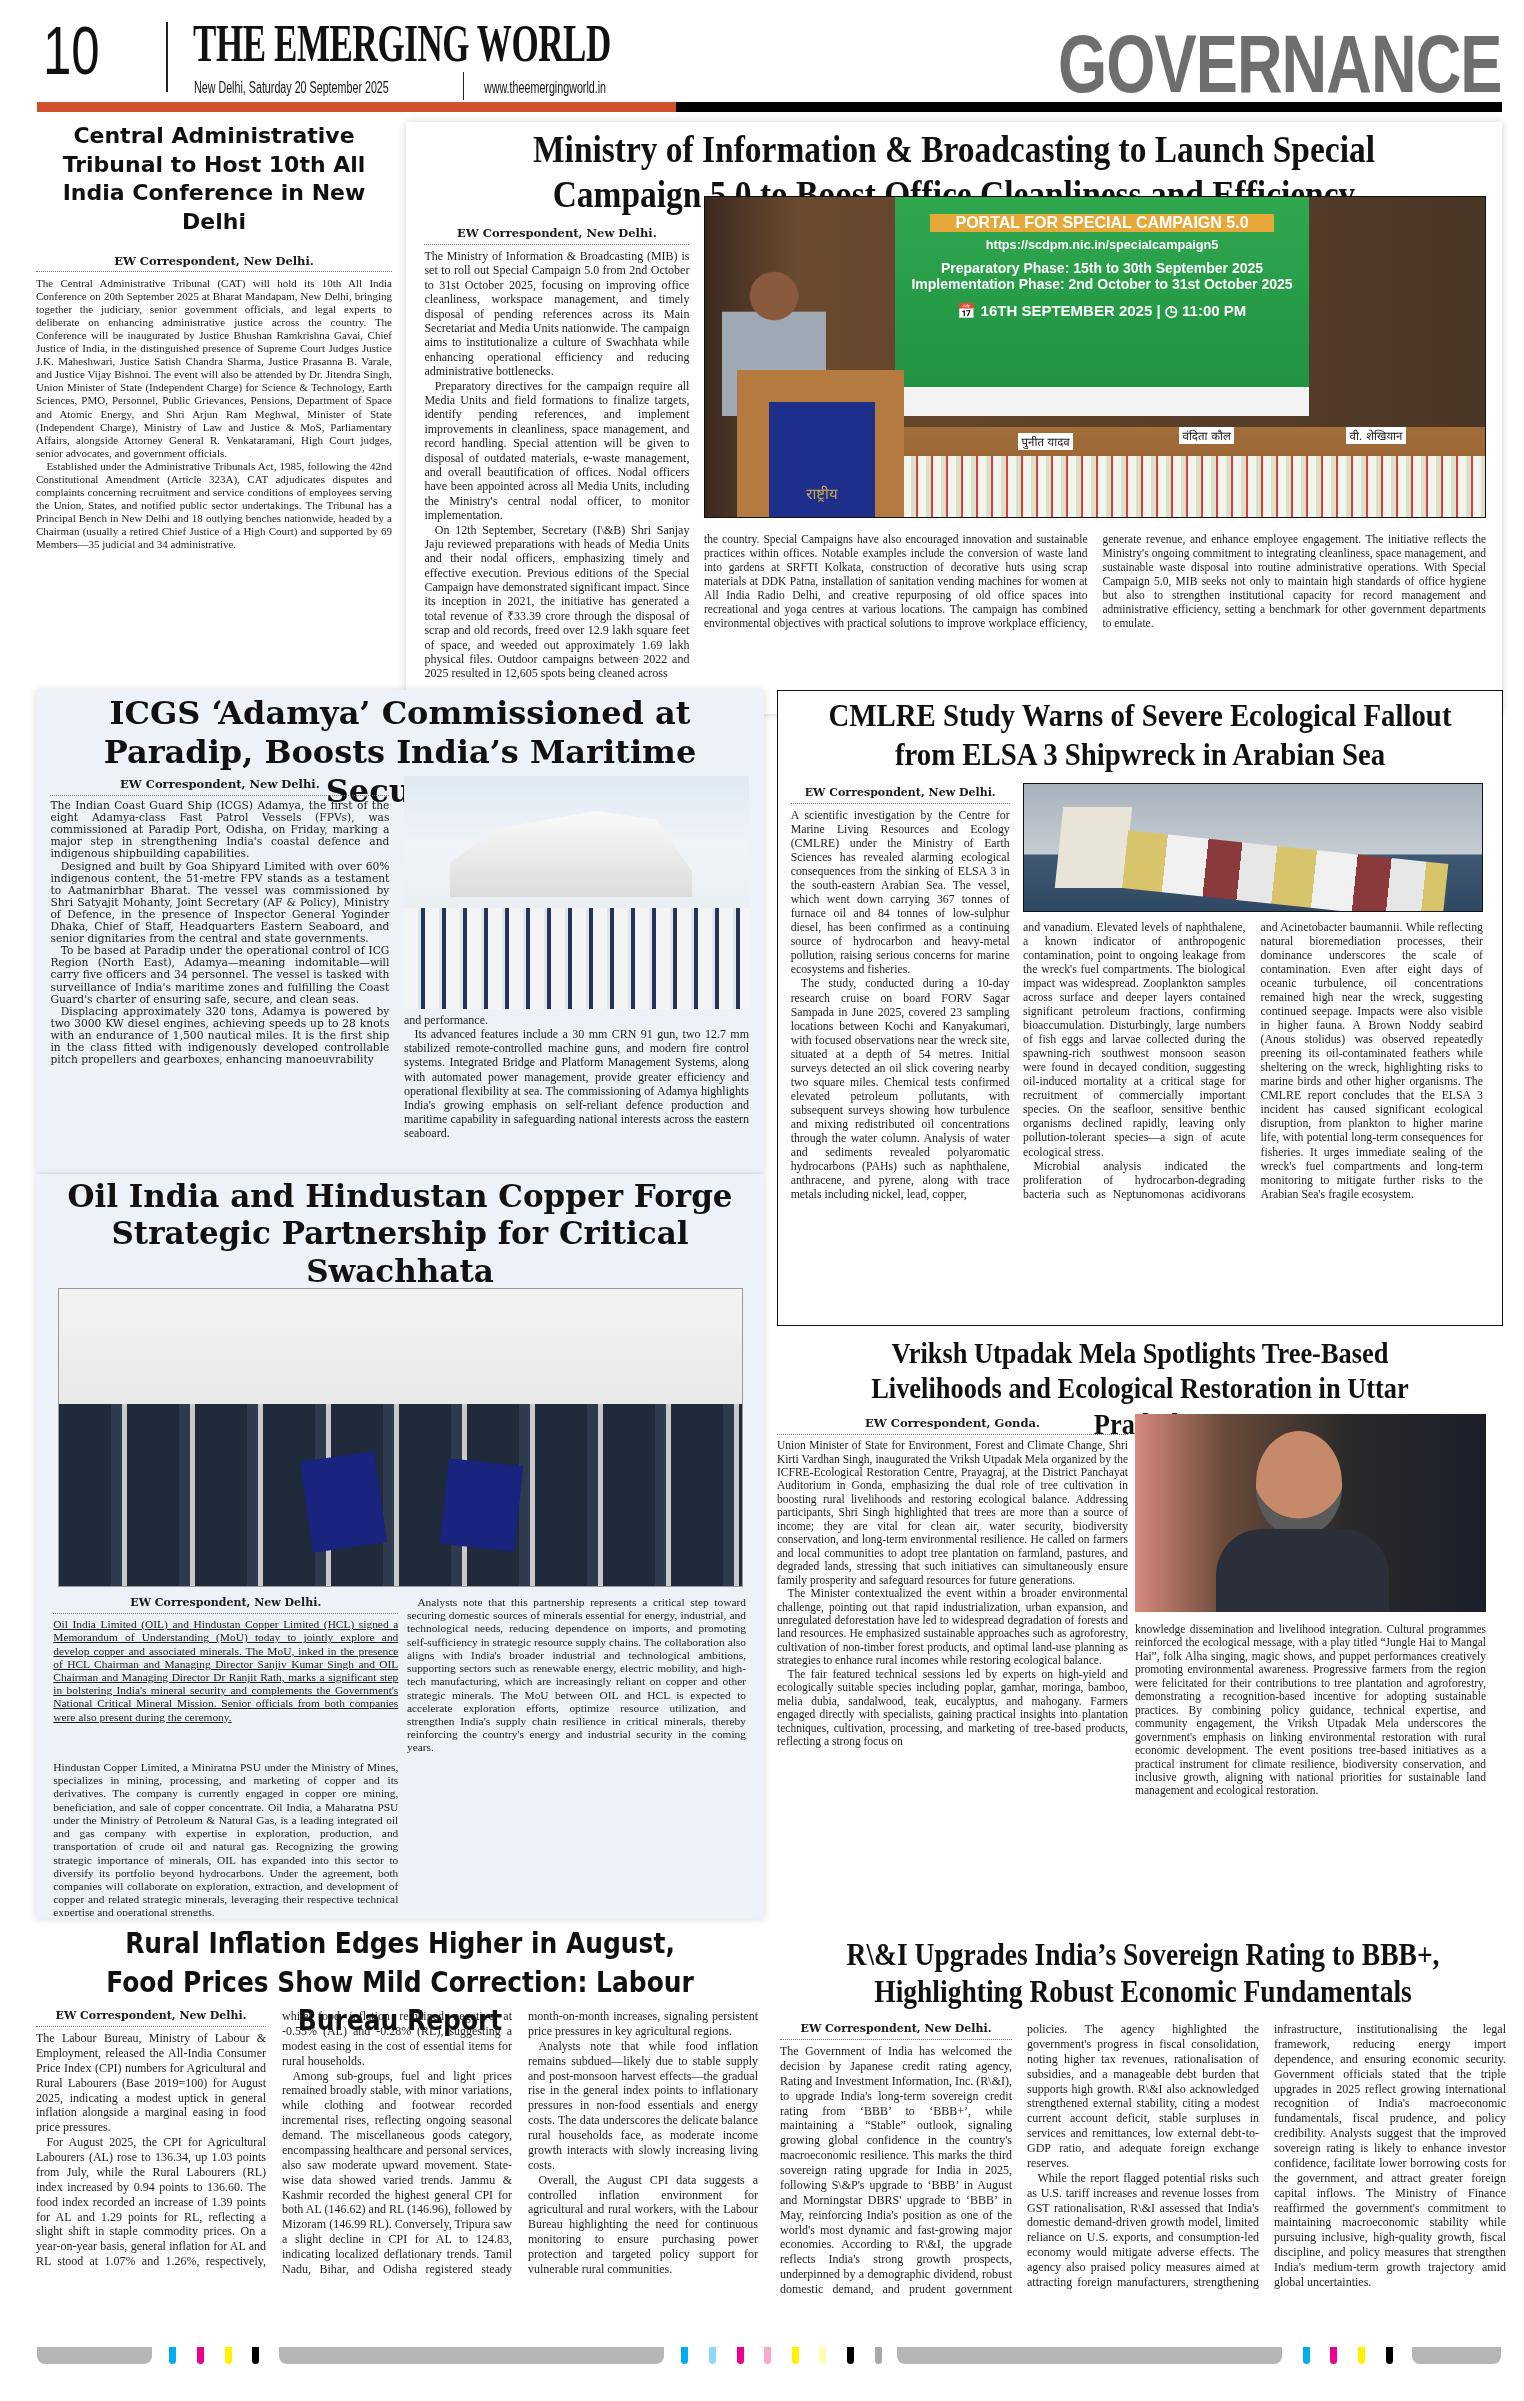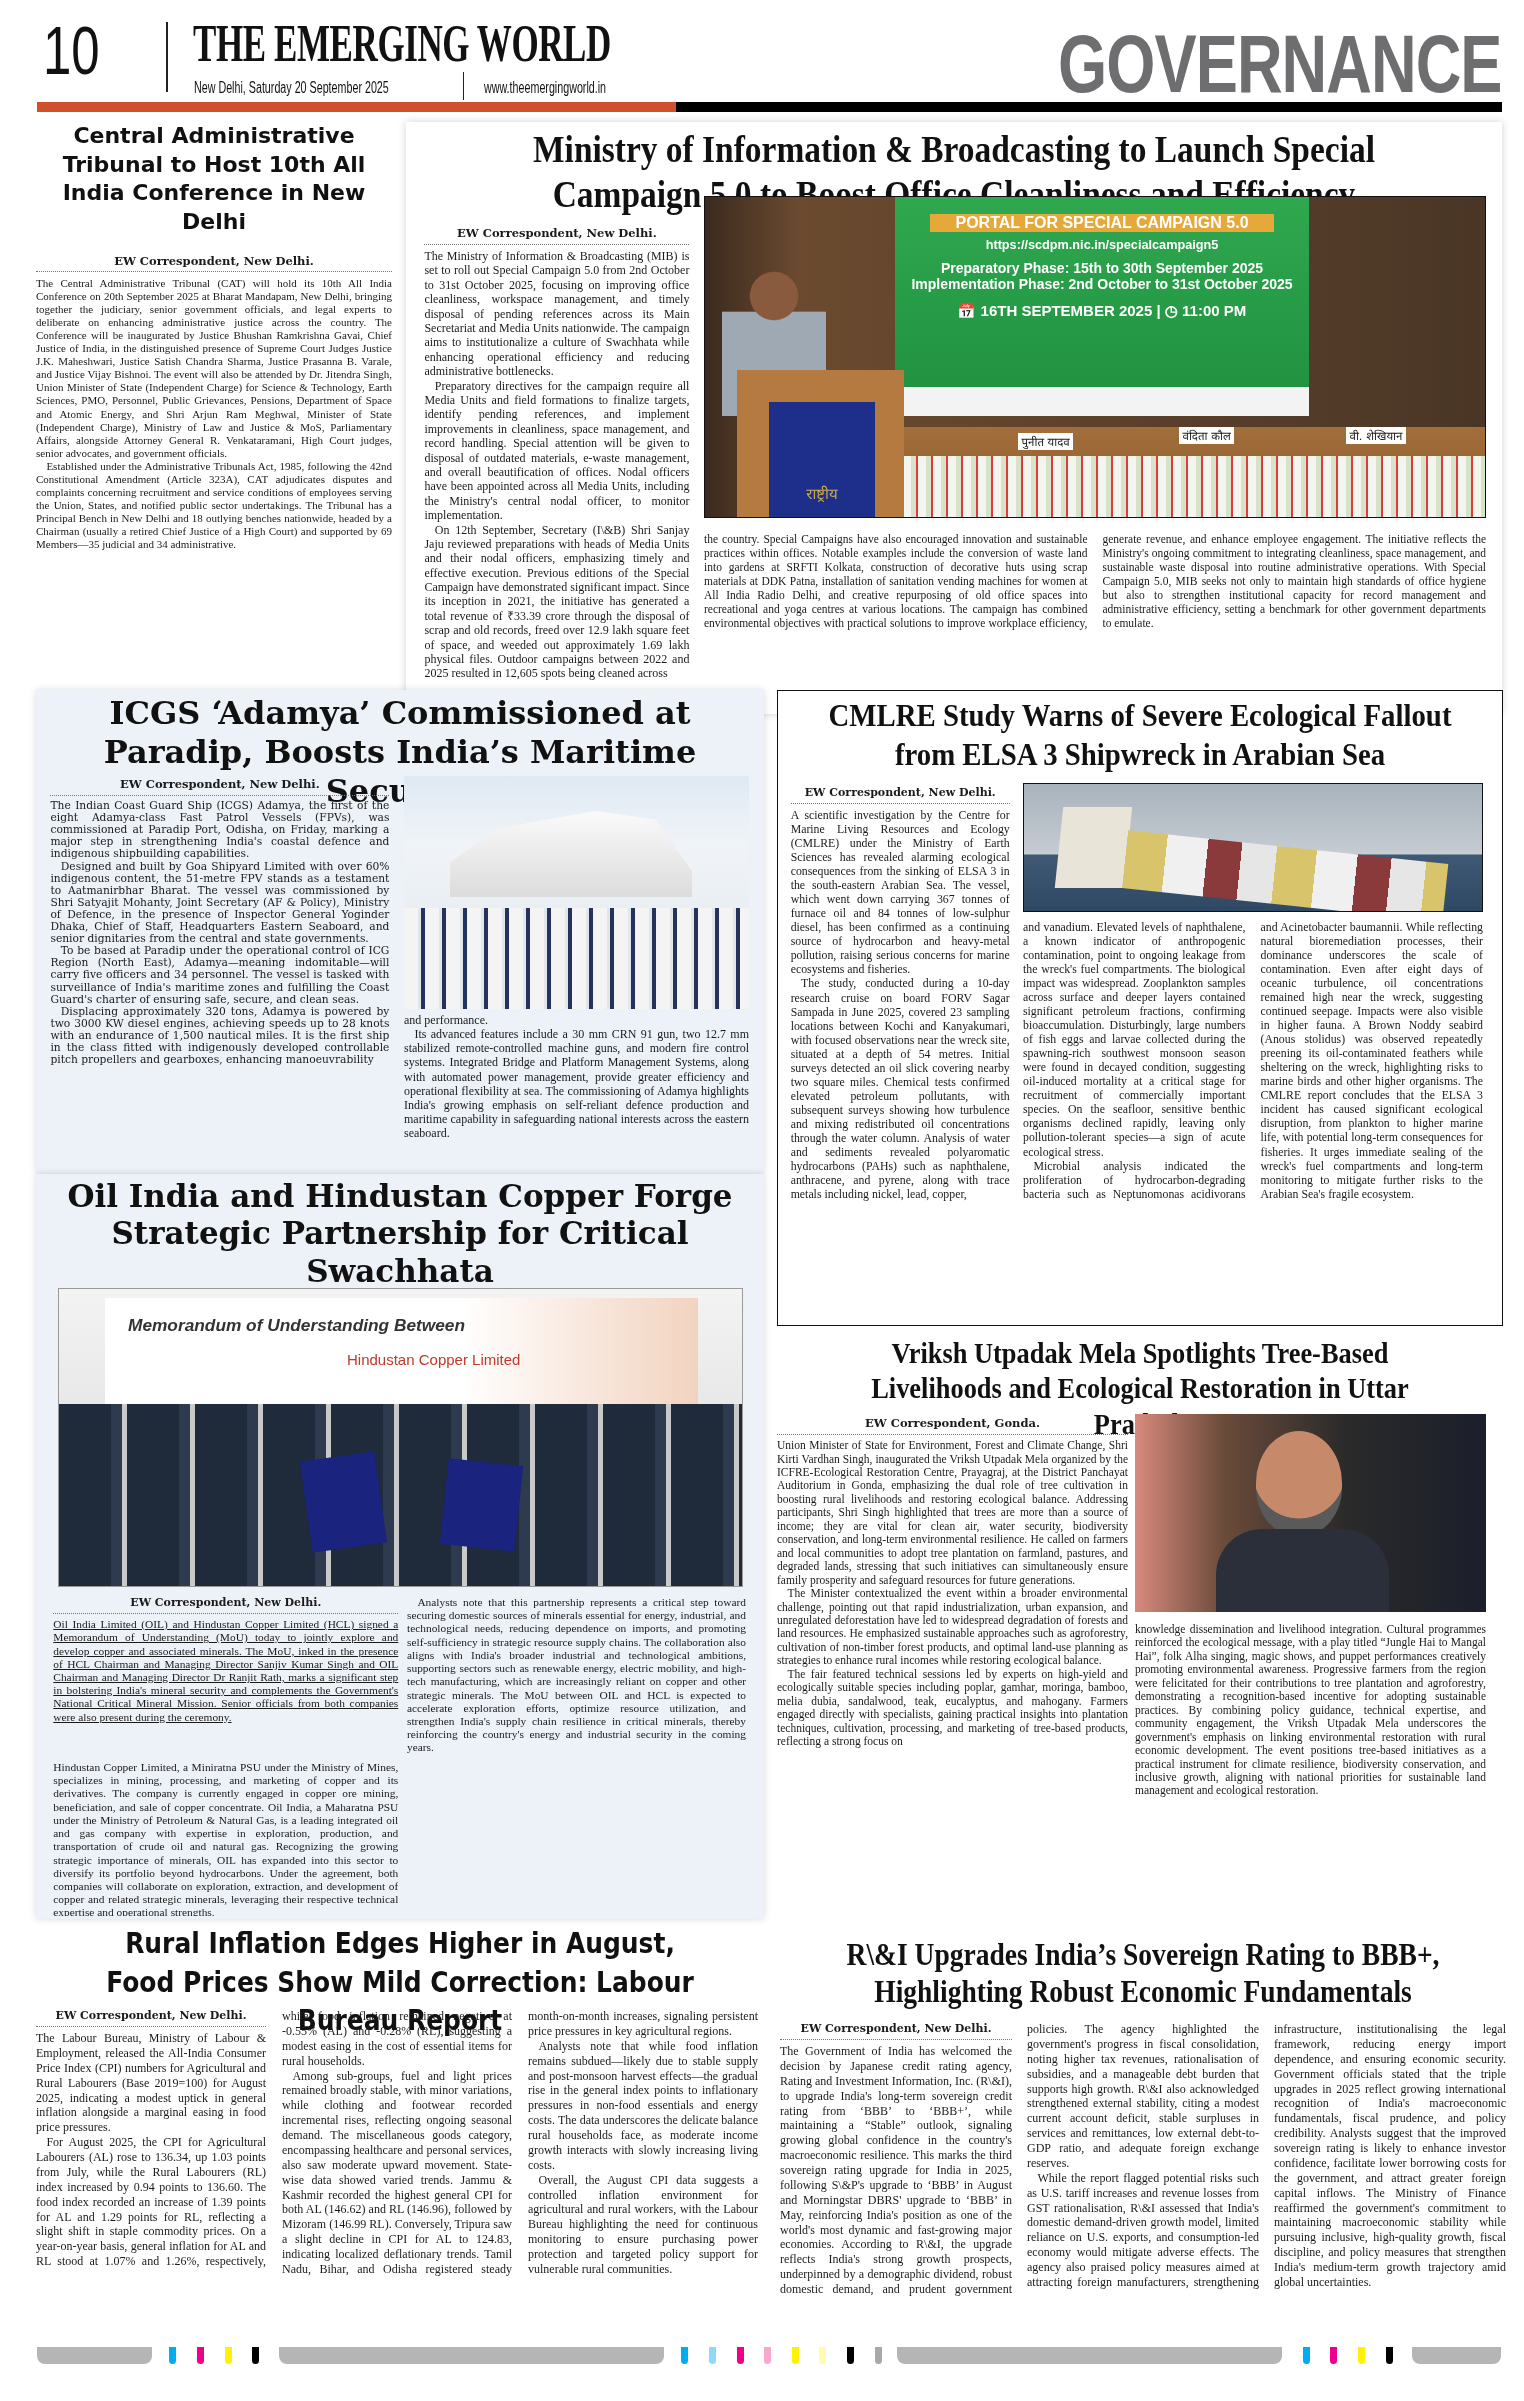--- a/index.html
+++ b/index.html
@@ -135,24 +135,20 @@
   </div>
   <div class="abs body-text" style="left:245px; top:229px; width:460px; column-count:2; column-gap:15px; font-size:11.8px; line-height:1.19;">
     <p style="text-indent:0;">and vanadium. Elevated levels of naphthalene, a known indicator of anthropogenic contamination, point to ongoing leakage from the wreck's fuel compartments. The biological impact was widespread. Zooplankton samples across surface and deeper layers contained significant petroleum fractions, confirming bioaccumulation. Disturbingly, large numbers of fish eggs and larvae collected during the spawning-rich southwest monsoon season were found in decayed condition, suggesting oil-induced mortality at a critical stage for recruitment of commercially important species. On the seafloor, sensitive benthic organisms declined rapidly, leaving only pollution-tolerant species—a sign of acute ecological stress.</p>
     <p>Microbial analysis indicated the proliferation of hydrocarbon-degrading bacteria such as Neptunomonas acidivorans and Acinetobacter baumannii. While reflecting natural bioremediation processes, their dominance underscores the scale of contamination. Even after eight days of oceanic turbulence, oil concentrations remained high near the wreck, suggesting continued seepage. Impacts were also visible in higher fauna. A Brown Noddy seabird (Anous stolidus) was observed repeatedly preening its oil-contaminated feathers while sheltering on the wreck, highlighting risks to marine birds and other higher organisms. The CMLRE report concludes that the ELSA 3 incident has caused significant ecological disruption, from plankton to higher marine life, with potential long-term consequences for fisheries. It urges immediate sealing of the wreck's fuel compartments and long-term monitoring to mitigate further risks to the Arabian Sea's fragile ecosystem.</p>
   </div>
 </div>
 
 <div class="abs box-blue" style="left:36px; top:1174px; width:728px; height:745px;">
   <h1 class="headline-cond" style="font-family:'DejaVu Serif',serif; font-size:31px; line-height:1.22; padding:3.5px 11.5px 0;">Oil India and Hindustan Copper Forge Strategic Partnership for Critical Swachhata</h1>
   <div class="abs photo" style="left:22px; top:114px; width:685px; height:299px; border:0.6px solid #999; background:linear-gradient(180deg,#f3f3f3 0%,#e8e8e8 40%,#2b2b2b 41%,#1e1e1e 100%);">
-    <div style="position:absolute; left:46px; top:8.6px; width:593px; height:109px; background:linear-gradient(90deg,#fff 0%,#ffffff 60%,#f2d3c0 100%); border-bottom:2.3px solid #d36a2f; font-family:'Liberation Sans',sans-serif; color:#333; padding:17.3px 0 0 23px;">
-      <div style="font-size:17.3px; font-weight:700; font-style:italic;">Memorandum of Understanding Between</div>
-      <div style="font-size:15px; margin-top:15px; padding-left:219px; color:#c0392b;">Hindustan Copper Limited</div>
-    </div>
     <div style="position:absolute; left:0; right:0; top:115px; height:184px; background:repeating-linear-gradient(90deg,#1f2a3a 0 52px,#2e3b4e 52px 63px,#c9c9c9 63px 68px);"></div>
     <div style="position:absolute; left:247px; top:167px; width:75px; height:92px; background:#1a237e; transform:rotate(-8deg);"></div>
     <div style="position:absolute; left:385px; top:173px; width:75px; height:86px; background:#1a237e; transform:rotate(6deg);"></div>
   </div>
   <div class="abs" style="left:17.3px; top:422px; width:345px;">
     <div class="byline" style="font-size:11px;">EW Correspondent, New Delhi.</div>
     <div class="body-text" style="font-size:11.4px; line-height:1.16;text-decoration:underline;">
       <p>Oil India Limited (OIL) and Hindustan Copper Limited (HCL) signed a Memorandum of Understanding (MoU) today to jointly explore and develop copper and associated minerals. The MoU, inked in the presence of HCL Chairman and Managing Director Sanjiv Kumar Singh and OIL Chairman and Managing Director Dr Ranjit Rath, marks a significant step in bolstering India's mineral security and complements the Government's National Critical Mineral Mission. Senior officials from both companies were also present during the ceremony.</p>
     </div>
   </div>

